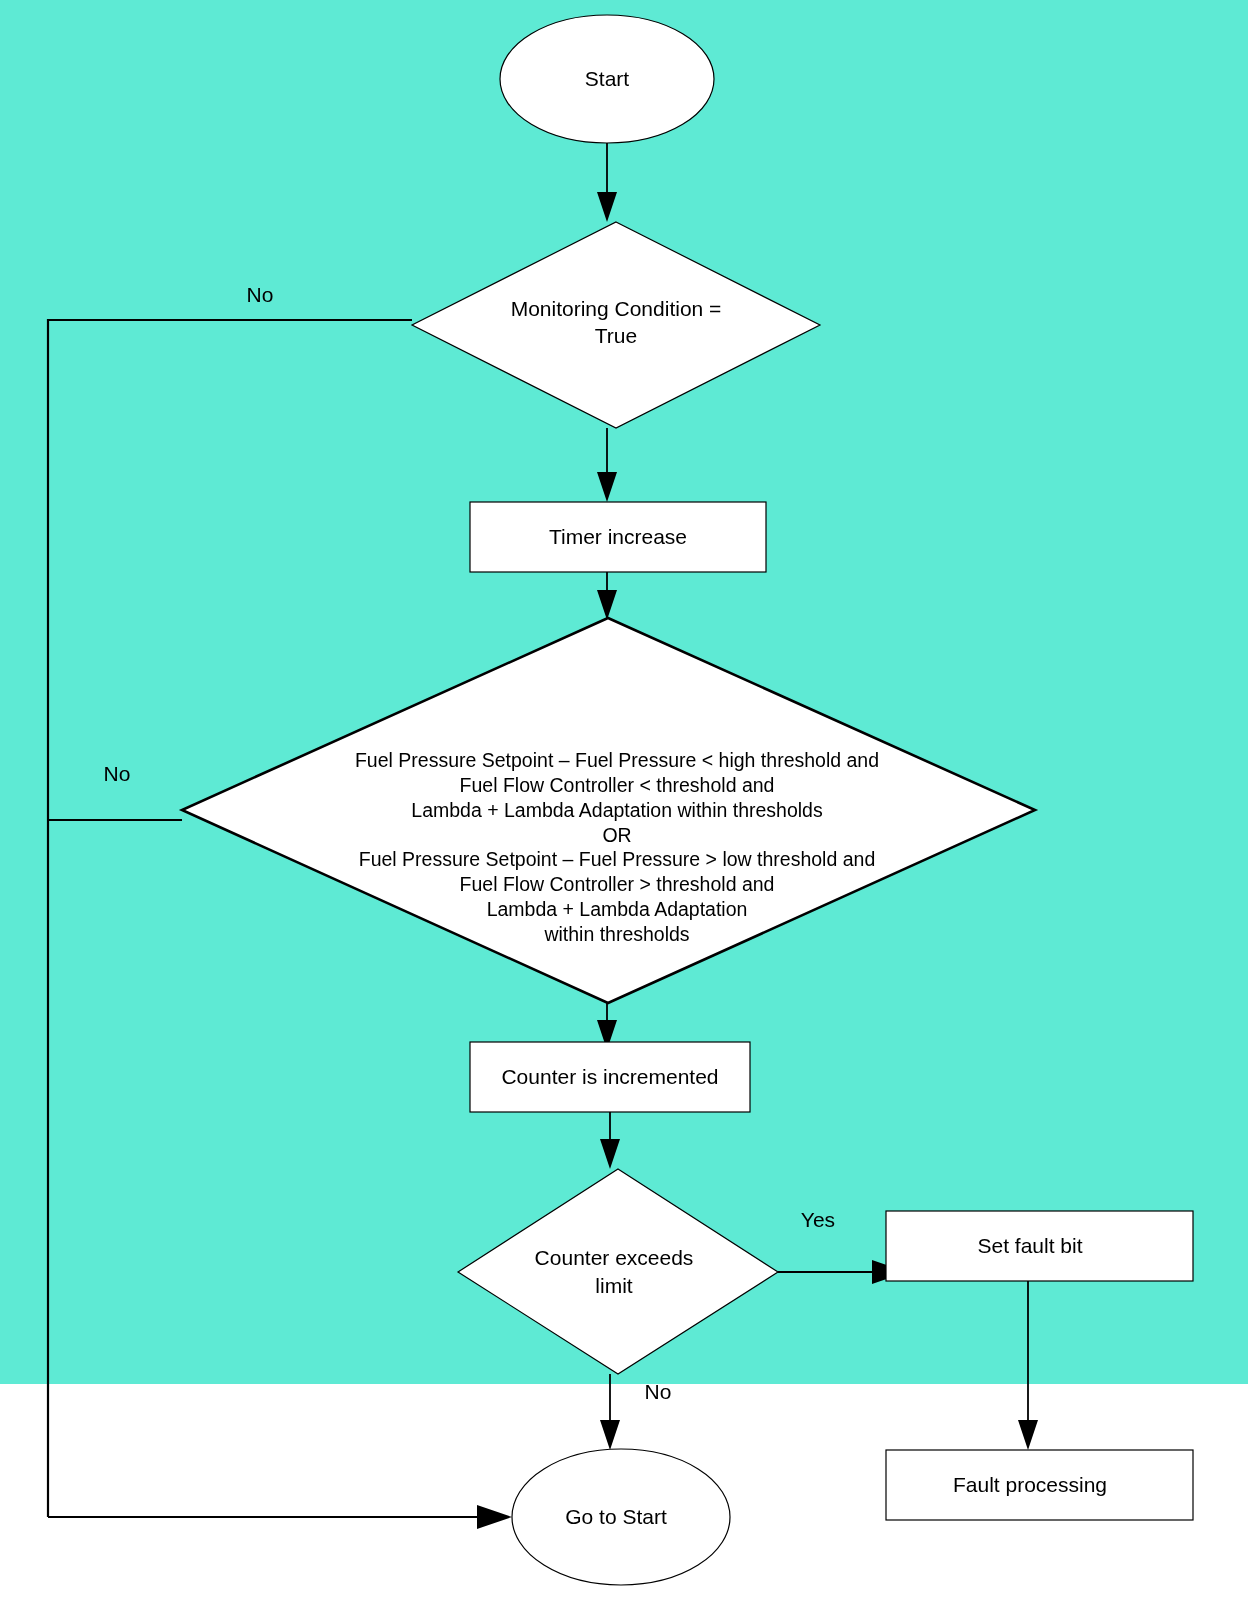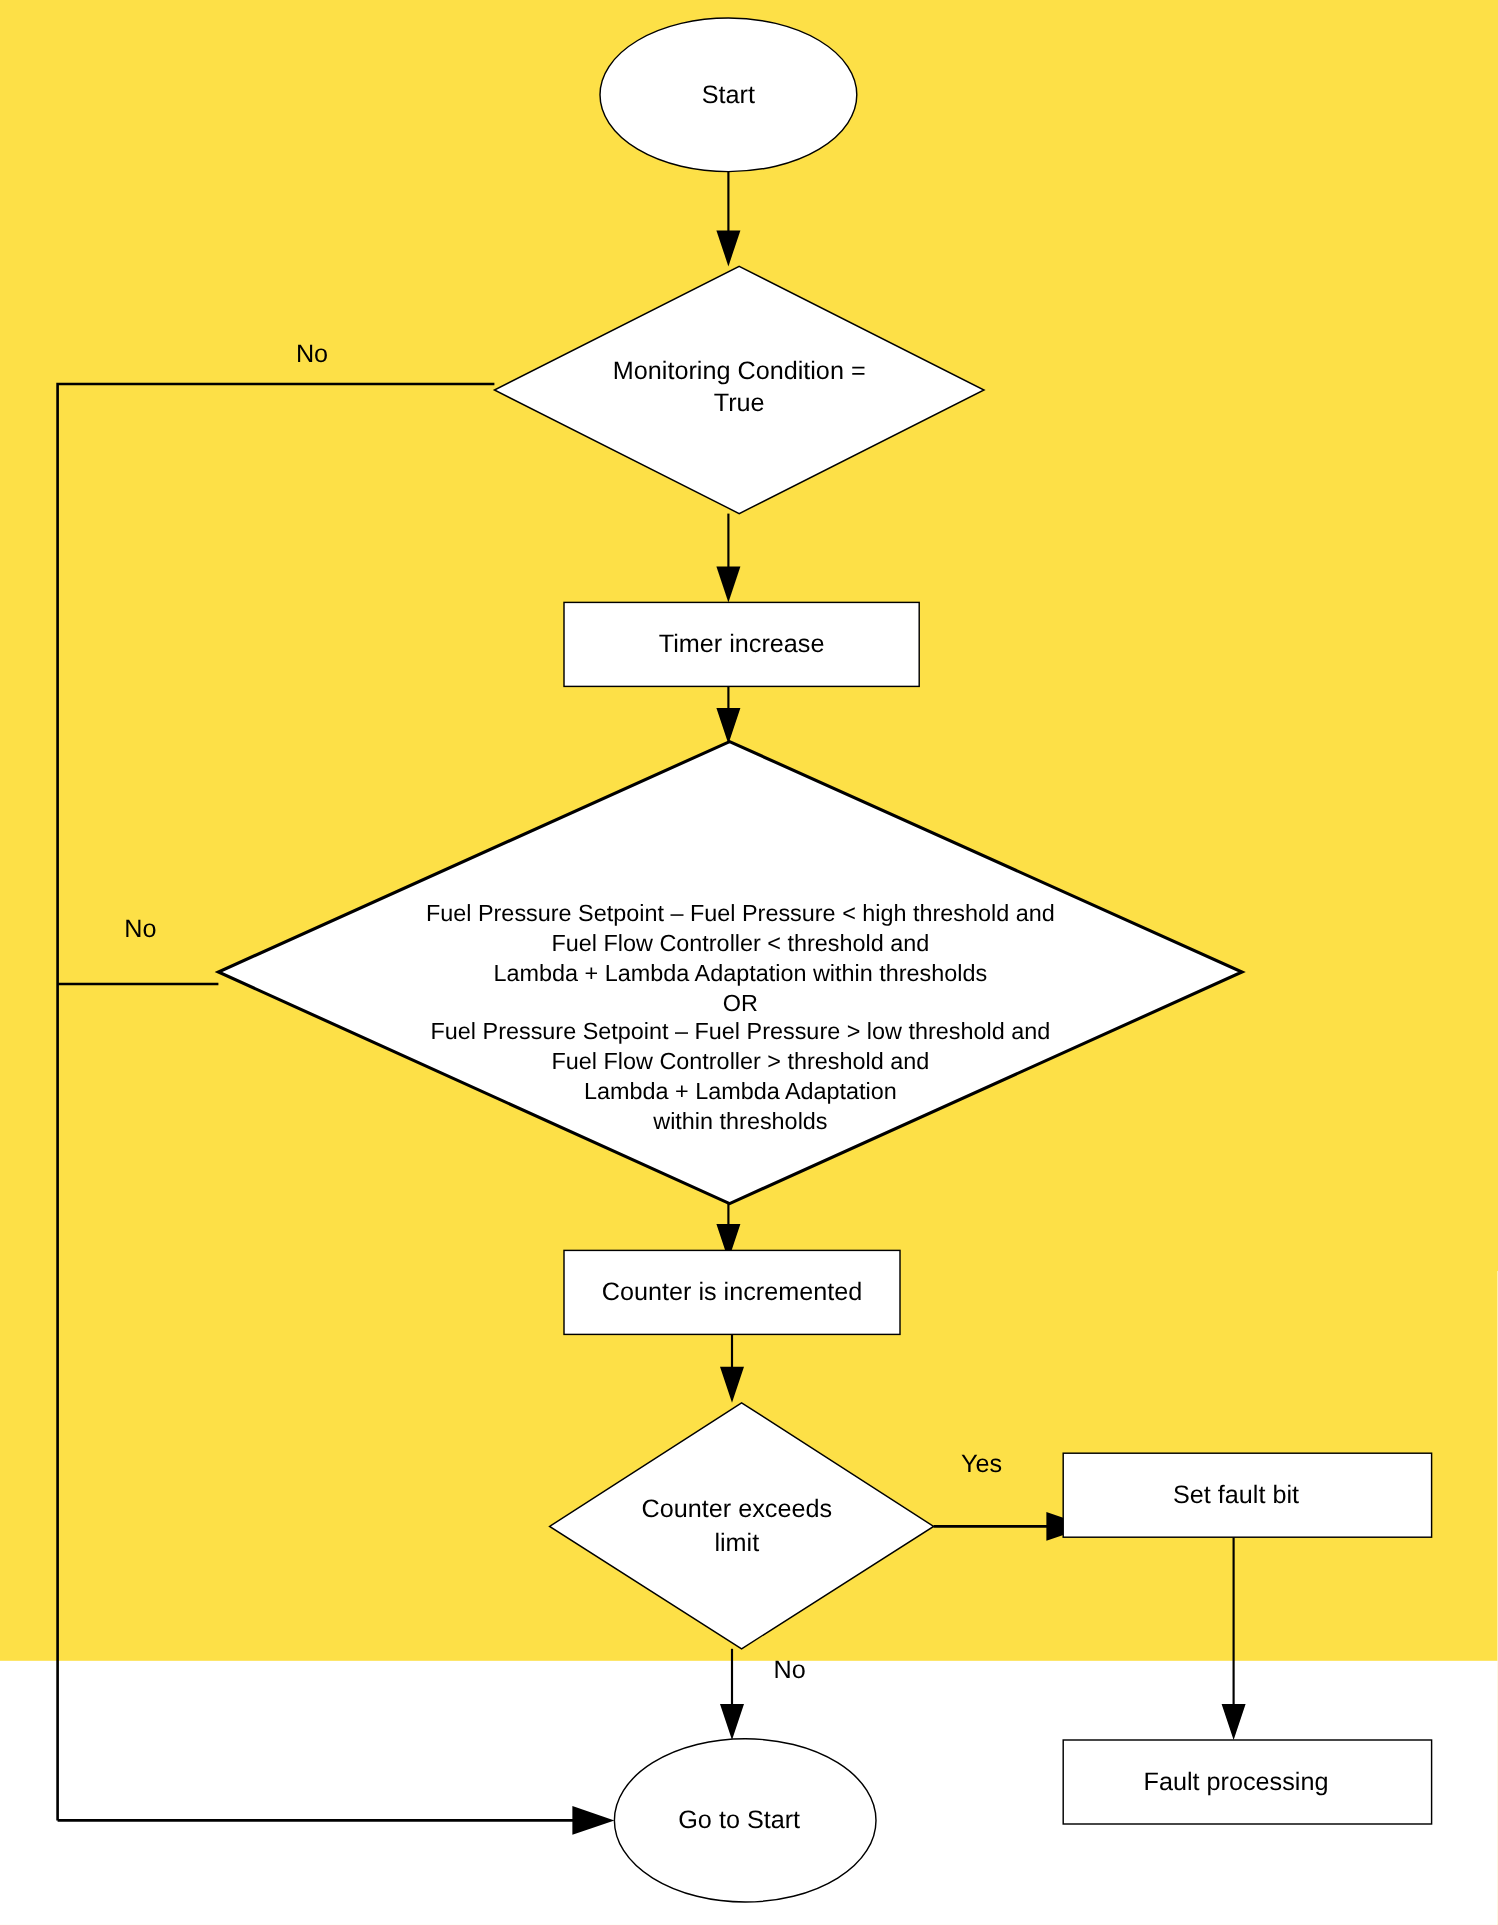--- a/index.html
+++ b/index.html
@@ -10,21 +10,21 @@
   body {
     width: 1248px;
     height: 1604px;
     font-family: "Liberation Sans", sans-serif;
     overflow: hidden;
   }
   #flowchart-root {
     position: relative;
     width: 1248px;
     height: 1384px;
-    background: #fde047;
+    background: #5eead4;
     text-align: right;
   }
   svg#flow-svg {
     display: block;
     width: 1248px;
     height: 1604px;
   }
   .node-shape-thick {
     fill: #ffffff;
     stroke: #000000;

